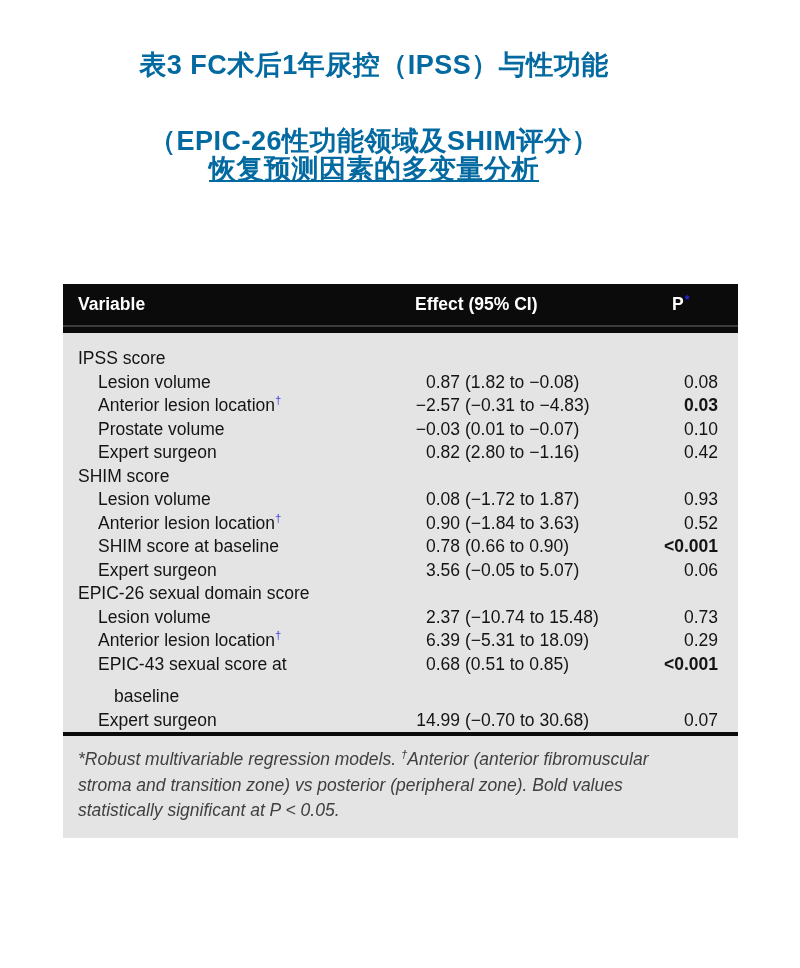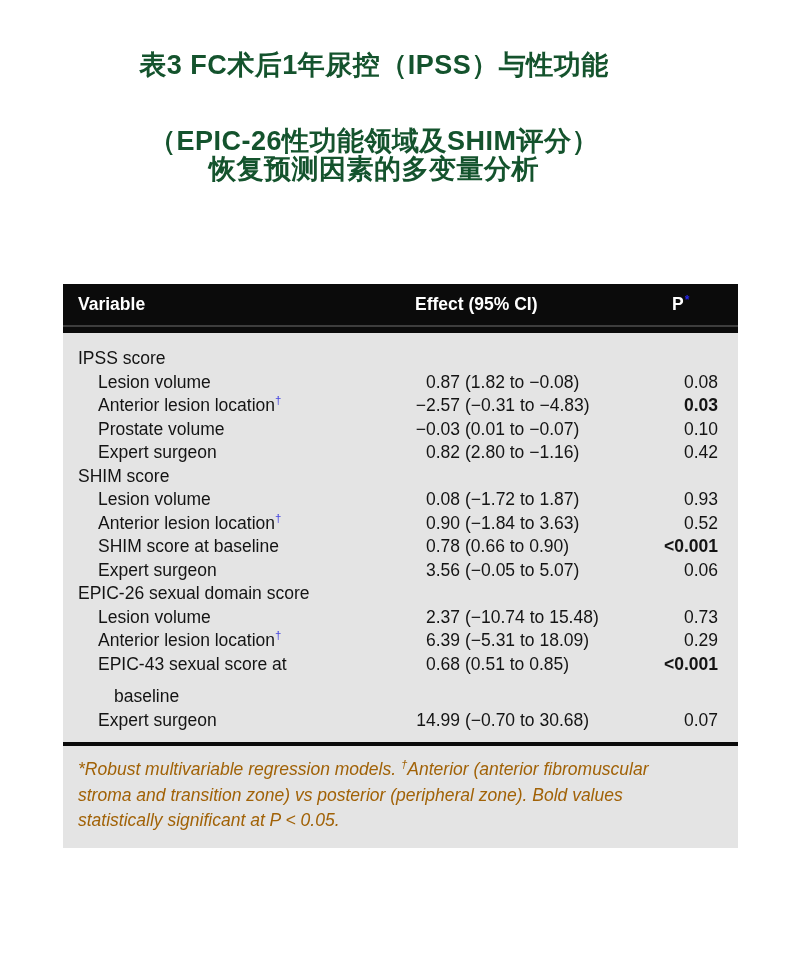--- a/index.html
+++ b/index.html
@@ -17,26 +17,26 @@
   }
   
   .title-line {
     position: absolute;
     left: 0;
     width: 748px;
     text-align: center;
     font-size: 27px;
     line-height: 30px;
     font-weight: bold;
-    color: #14532d;
+    color: #0369a1;
     letter-spacing: 0.5px;
   }
   .title-1 { top: 50px; }
   .title-2 { top: 102px; margin-top: 24px; }
-  .title-3 { top: 154px; }
+  .title-3 { top: 154px; text-decoration: underline; }
 
   
   .table-card {
     position: absolute;
     left: 63px;
     top: 284px;
     width: 675px;
     color: #141414;
   }
   .thead {
@@ -55,21 +55,21 @@
     line-height: 21px;
     white-space: nowrap;
   }
   .th-var { left: 15px; }
   .th-eff { left: 352px; }
   .th-p   { left: 609px; }
   .p-ast  { color: #2525e8; font-size: 12px; position: relative; top: -6px; margin-left: 1px; }
 
   .tbody {
     background: #e4e4e4;
-    padding: 14px 0 10px 0;
+    padding: 14px 0 0 0;
   }
   .row {
     display: grid;
     grid-template-columns: 280px 117px 140px auto;
     font-size: 17.5px;
     line-height: 23.5px;
     white-space: nowrap;
   }
   .c-label  { padding-left: 35px; }
   .row.section .c-label { padding-left: 15px; }
@@ -90,21 +90,21 @@
   .tfoot {
     background: #e4e4e4;
     padding: 11px 0 14px 15px;
   }
   .footnote {
     margin: 0;
     width: 580px;
     font-style: italic;
     font-size: 17.5px;
     line-height: 25.5px;
-    color: #a16207;
+    color: #404040;
   }
   .footnote sup {
     font-size: 11.5px;
     line-height: 0;
   }
 </style>
 </head>
 <body>
 
 <div class="page">

